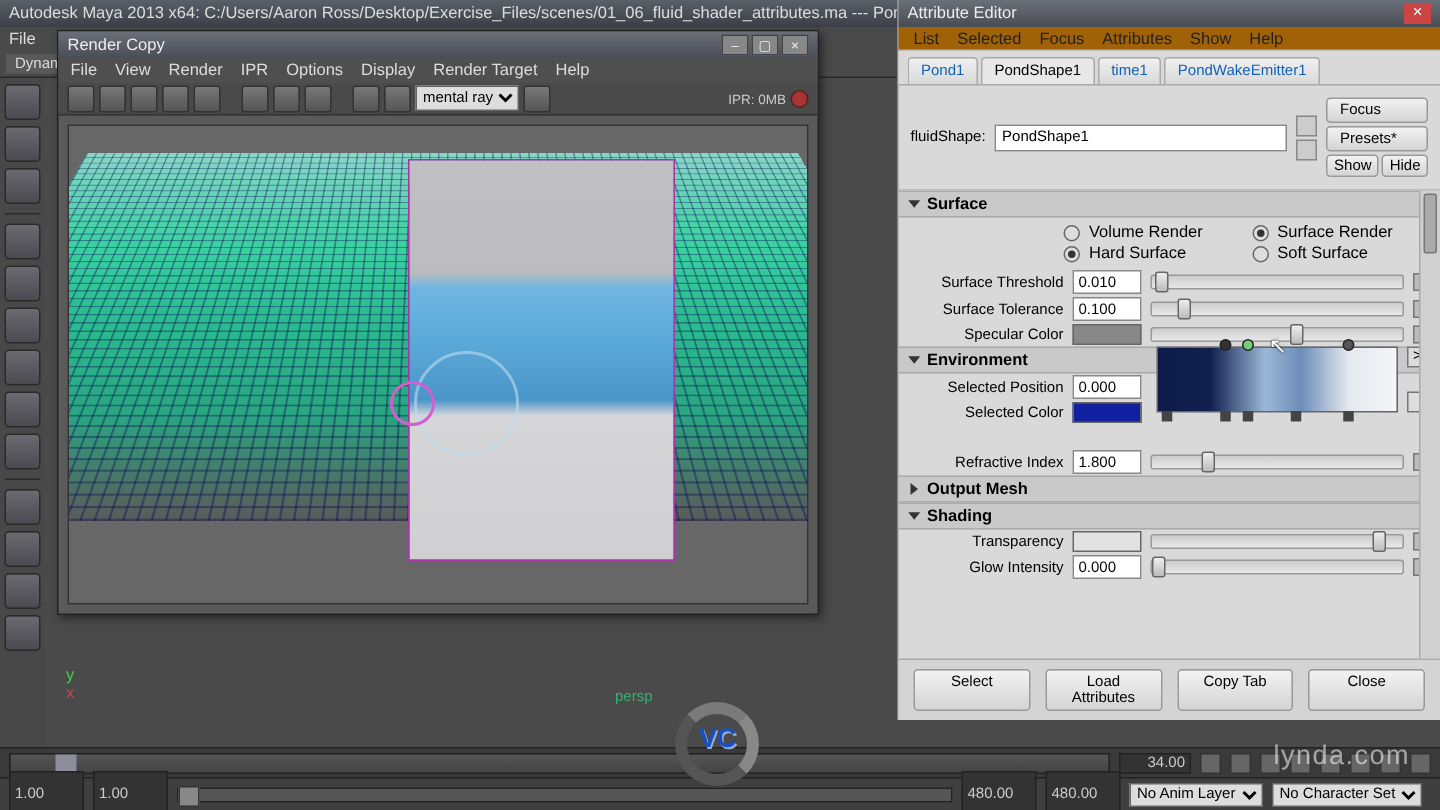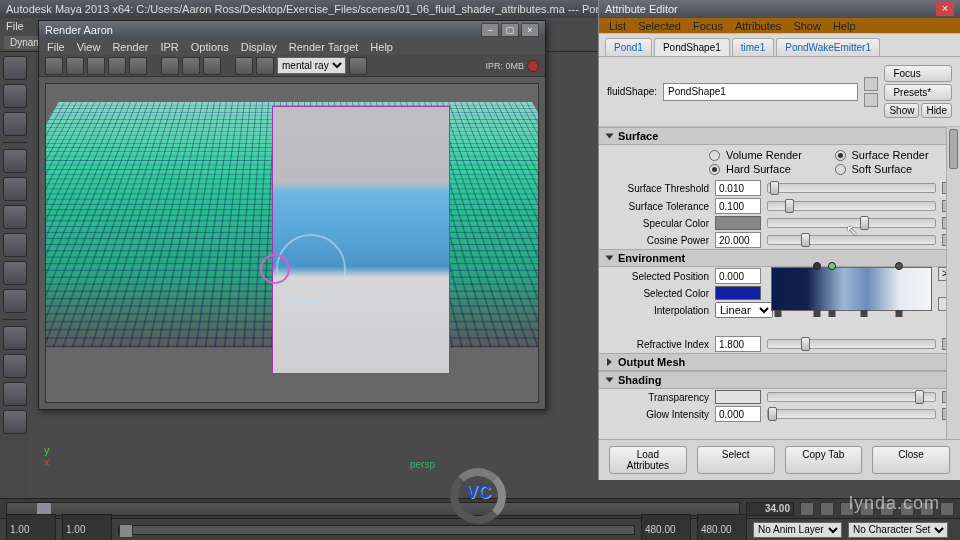--- a/index.html
+++ b/index.html
@@ -41,21 +41,21 @@
 
 
 .viewport-label { position:absolute; left:410px; bottom:70px; color:#36b070; font-size:10px; }
 .axis { position:absolute; left:44px; bottom:72px; font-size:10px; }
 .axis .y { color:#4c4; } .axis .x { color:#c44; }
 
 
 .timeline { position:absolute; left:0; bottom:22px; right:0; height:20px; background:#3a3a3a; border-top:1px solid #222; display:flex; align-items:center; padding:0 6px; gap:6px; }
 .timeline .ruler { flex:1; height:14px; background:linear-gradient(#555,#444); border:1px solid #222; position:relative; }
 .timeline .cur { position:absolute; left:30px; top:0; bottom:0; width:14px; background:#8e8e9a; }
-.timeline input { width:48px; height:14px; background:#333; color:#ccc; border:1px solid #222; font-size:10px; text-align:right; padding-right:3px;font-weight:bold; }
+.timeline input { width:48px; height:14px; background:#333; color:#ccc; border:1px solid #222; font-size:10px; text-align:right; padding-right:3px; }
 .timeline .pbtn { width:14px; height:14px; background:#666; border:1px solid #333; }
 
 .rangebar { position:absolute; left:0; bottom:0; right:0; height:22px; background:#3f3f3f; border-top:1px solid #222; display:flex; align-items:center; gap:6px; padding:0 6px; }
 .rangebar input { width:50px; height:32px; background:#333; color:#ccc; border:1px solid #222; font-size:10px; text-align:left; padding:0 3px; }
 .rangebar .slider { flex:1; height:10px; background:#555; border:1px solid #222; position:relative; }
 .rangebar .slider .knob { position:absolute; left:0; top:-2px; height:14px; width:14px; background:#888; border:1px solid #333; }
 .rangebar select { height:16px; background:#ddd; border:1px solid #666; font-size:10px; }
 
 
 .attr-ed { position:absolute; right:0; top:0; width:362px; height:480px; background:#d9d9d9; border-left:1px solid #888; display:flex; flex-direction:column; }
@@ -147,21 +147,21 @@
   <div class="tool-btn"></div>
   <div class="tool-sep"></div>
   <div class="tool-btn"></div>
   <div class="tool-btn"></div>
   <div class="tool-btn"></div>
   <div class="tool-btn"></div>
 </div>
 
 <div class="render-view">
   <div class="rv-title">
-    <span>Render Aaron</span>
+    <span>Render Copy</span>
     <div class="wbtns">
       <div class="wbtn">–</div>
       <div class="wbtn">▢</div>
       <div class="wbtn">×</div>
     </div>
   </div>
   <div class="rv-menu">
     <span>File</span>
     <span>View</span>
     <span>Render</span>
@@ -284,44 +284,32 @@
       <div class="chk"></div>
       </div>
     <div class="row">
         <label>Specular Color</label>
       <div class="swatch" style="background:#888"></div>
       <div class="slider">
           <div class="knob" style="left:55%"></div>
         </div>
       <div class="chk"></div>
       </div>
-    <div class="row">
-        <label>Cosine Power</label>
-      <input class="val" value="20.000" style="">
-      <div class="slider">
-          <div class="knob" style="left:20%"></div>
-        </div>
-      <div class="chk"></div>
-      </div>
 
     <div class="section-hd">
       <span class="tri open"></span>
       <span>Environment</span>
     </div>
     <div class="row">
         <label>Selected Position</label>
       <input class="val" value="0.000" style="">
       </div>
     <div class="row">
         <label>Selected Color</label>
       <div class="swatch" style="background:#1020a0"></div>
-      </div>
-    <div class="row">
-        <label>Interpolation</label>
-      <select style="width:58px"><option>Linear</option></select>
       </div>
     <div class="ramp-row" style="margin-top:-56px;padding-left:172px">
       <div class="ramp">
         <div class="ticks">
             <div class="tick" style="left:28%;background:#333"></div>
             <div class="tick" style="left:38%;background:#7c7"></div>
             <div class="tick" style="left:80%"></div>
           </div>
         <div class="markers">
             <div class="mark" style="left:4%"></div>
@@ -366,22 +354,22 @@
         <label>Glow Intensity</label>
       <input class="val" value="0.000" style="">
       <div class="slider">
           <div class="knob" style="left:0%"></div>
         </div>
       <div class="chk"></div>
       </div>
   </div>
 
   <div class="ae-footer">
+    <div class="btn">Select</div>
     <div class="btn">Load Attributes</div>
-    <div class="btn">Select</div>
     <div class="btn">Copy Tab</div>
     <div class="btn">Close</div>
   </div>
 </div>
 
 <div class="timeline">
   <div class="ruler">
     <div class="cur"></div>
   </div>
   <input value="34.00" style="">

